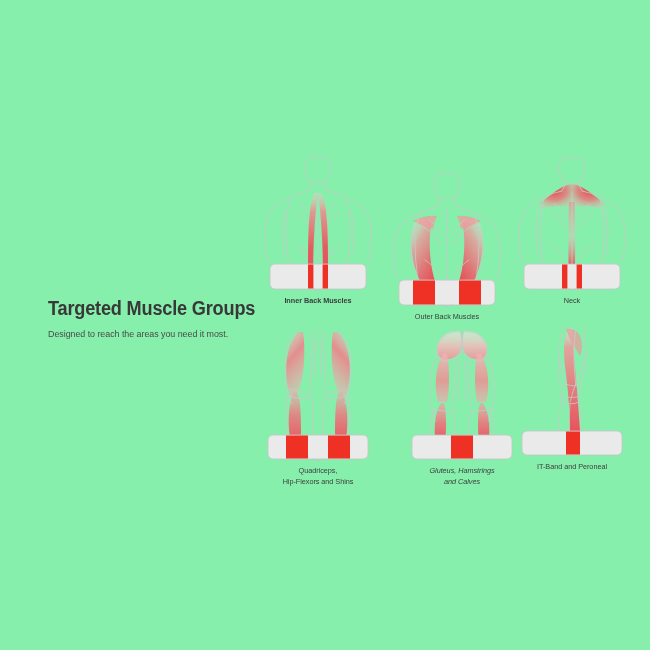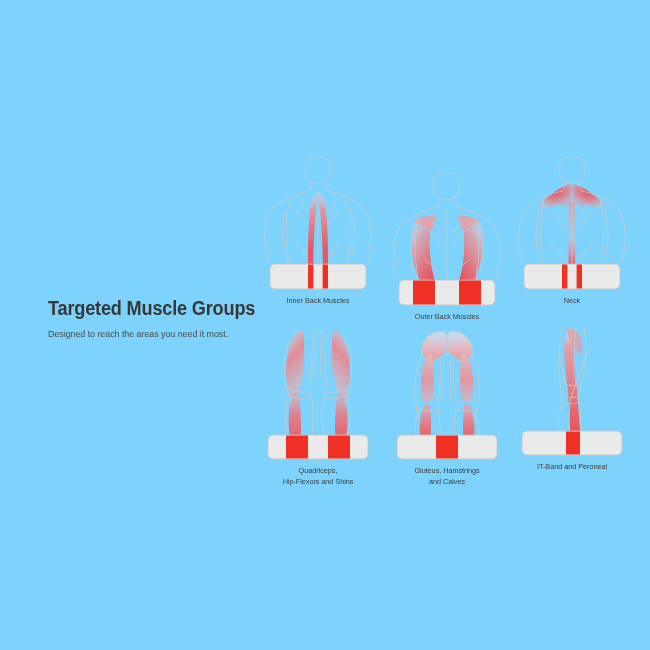--- a/index.html
+++ b/index.html
@@ -5,21 +5,21 @@
 <style>
   html, body {
     margin: 0;
     padding: 0;
     background: #ffffff;
   }
   #canvas {
     position: relative;
     width: 650px;
     height: 650px;
-    background: #7dd3fc;
+    background: #86efac;
     overflow: hidden;
     font-family: "Liberation Sans", sans-serif;
   }
 
   
   #headline {
     position: absolute;
     left: 48px;
     top: 298px;
     width: 210px;
@@ -64,25 +64,25 @@
     text-align: center;
     font-family: "Liberation Sans", sans-serif;
     font-size: 7.6px;
     color: #3d3d3d;
     line-height: 1.45;
     letter-spacing: -0.05px;
     transform: scaleX(0.96);
   }
 
   
-  #cell-inner-back  { left: 254px; top: 152px; }
+  #cell-inner-back  { left: 254px; top: 152px; font-weight: bold; }
   #cell-outer-back  { left: 383px; top: 168px; }
   #cell-neck        { left: 508px; top: 152px; }
   #cell-quads       { left: 254px; top: 330px; }
-  #cell-glutes      { left: 383px; top: 330px; }
+  #cell-glutes      { left: 398px; top: 330px; font-style: italic; }
   #cell-itband      { left: 508px; top: 326px; }
 </style>
 </head>
 <body>
 
 <div id="canvas">
 
   <div id="headline">
     <div class="title">Targeted Muscle Groups</div>
     <div class="subtitle">Designed to reach the areas you need it most.</div>

